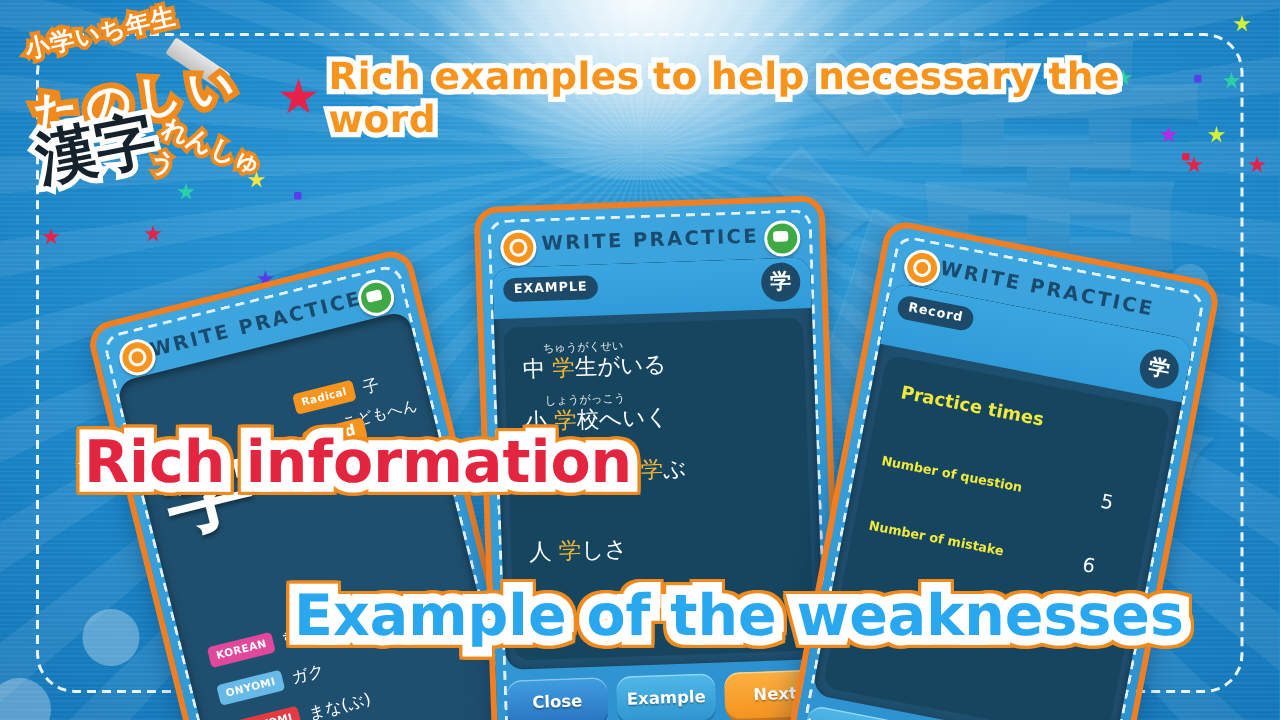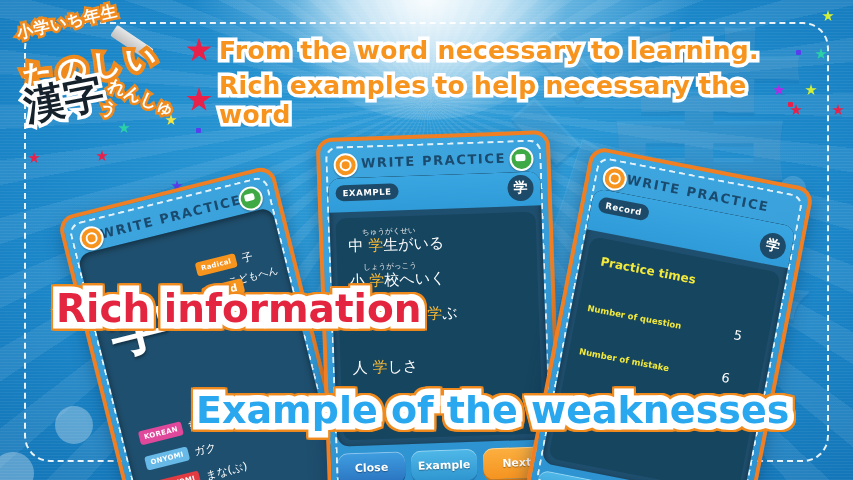--- a/index.html
+++ b/index.html
@@ -203,24 +203,20 @@
     <div class="pencil"></div>
     <div class="arc">小学いち年生</div>
     <div class="tano">たのしい</div>
     <div class="kanji">漢字</div>
     <div class="ren">れんしゅう</div>
   </div>
 
   <div class="hdr">
     <div class="line">
       <div class="hstar"></div>
-      <div class="txt">From the word necessary to learning.</div>
-    </div>
-    <div class="line">
-      <div class="hstar"></div>
       <div class="txt">Rich examples to help necessary the word</div>
     </div>
   </div>
 
   <div class="card" id="card-left">
     <div class="inner-dash"></div>
     <div class="cardhead">
       <div class="ico gear"></div>
       <div class="title">WRITE PRACTICE</div>
       <div class="ico book"></div>

